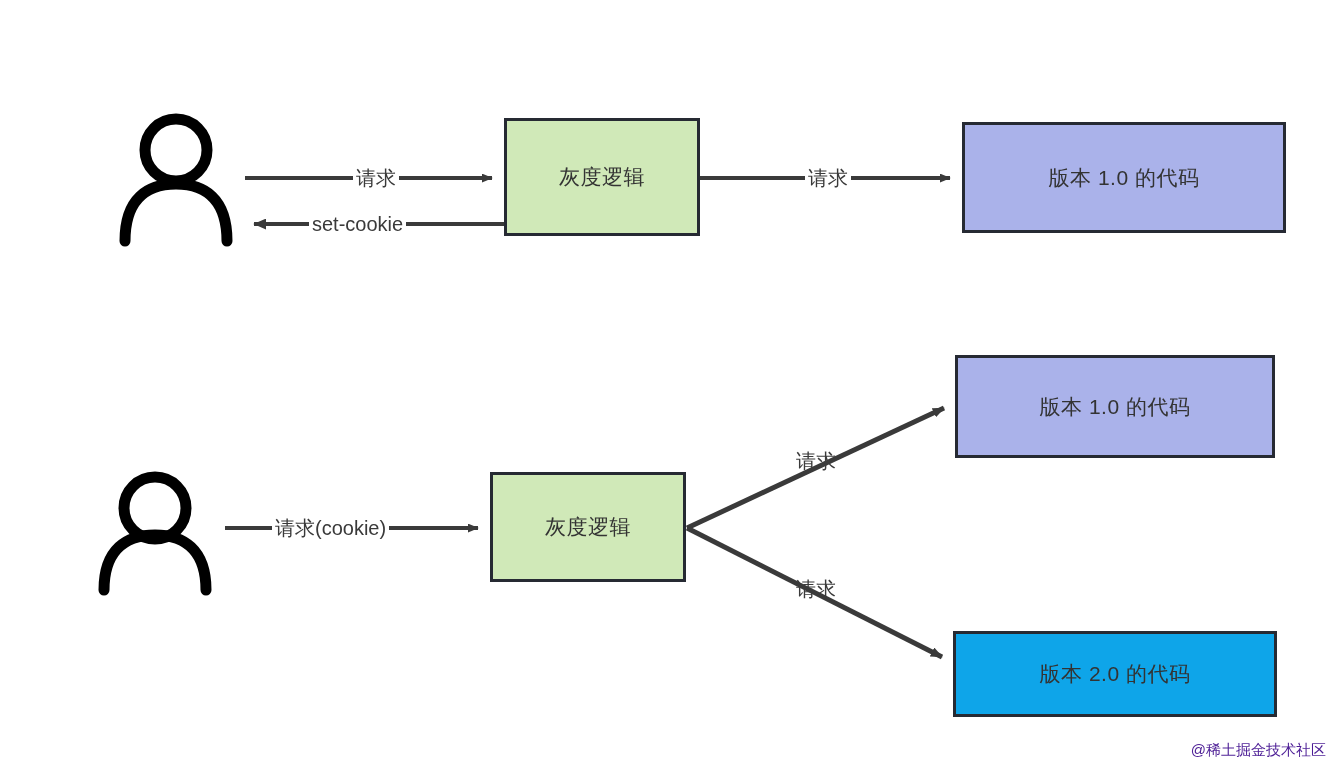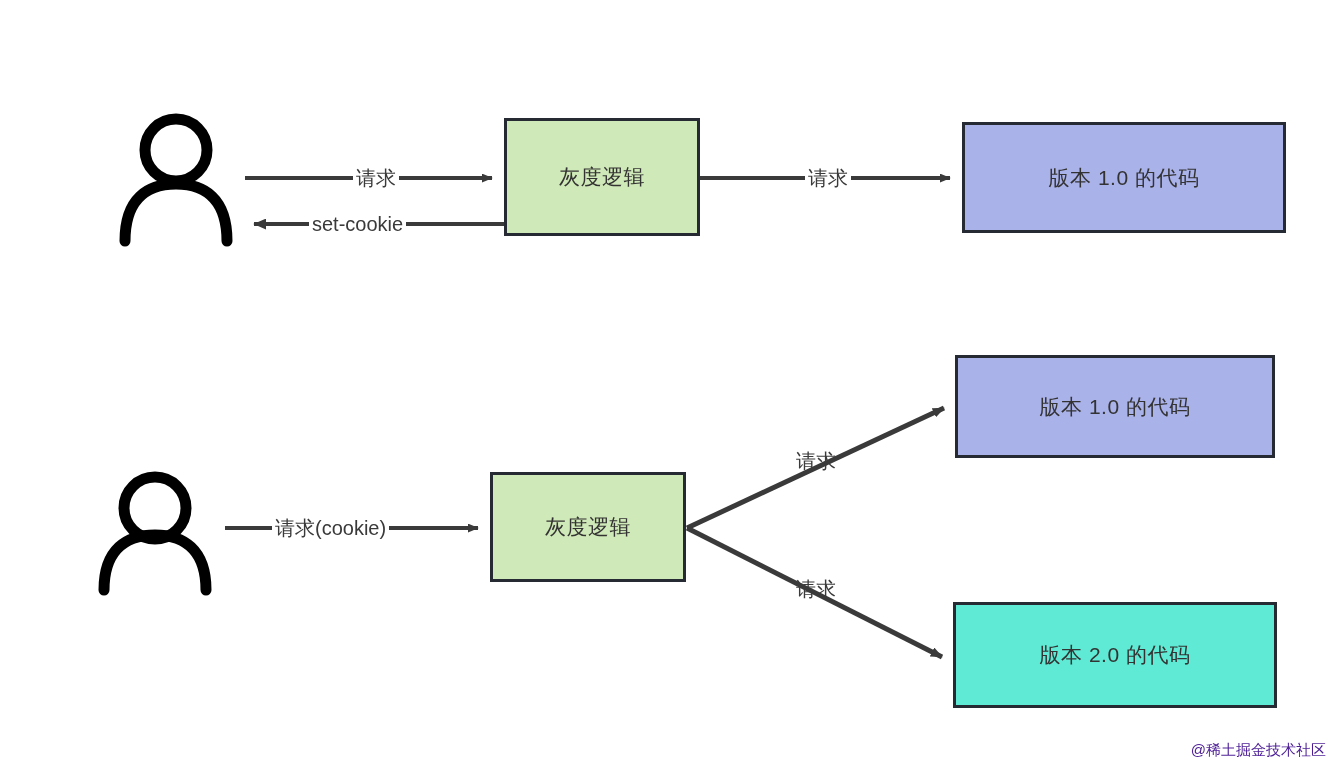--- a/index.html
+++ b/index.html
@@ -125,21 +125,21 @@
   </div>
 
   <div class="node-box" style="left:490px; top:472px; width:196px; height:110px; background:#d0e9b8;">
     <span class="node-label">灰度逻辑</span>
   </div>
 
   <div class="node-box" style="left:955px; top:355px; width:320px; height:103px; background:#aab2ea;">
     <span class="node-label">版本 1.0 的代码</span>
   </div>
 
-  <div class="node-box" style="left:953px; top:602px; width:324px; height:106px; background:#5eead4;">
+  <div class="node-box" style="left:953px; top:631px; width:324px; height:86px; background:#0ea5e9;">
     <span class="node-label">版本 2.0 的代码</span>
   </div>
 
   <div class="edge-label" style="left:353px; top:167px;">请求</div>
 
   <div class="edge-label" style="left:309px; top:213px;">set-cookie</div>
 
   <div class="edge-label" style="left:805px; top:167px;">请求</div>
 
   <div class="edge-label" style="left:272px; top:517px;">请求(cookie)</div>

